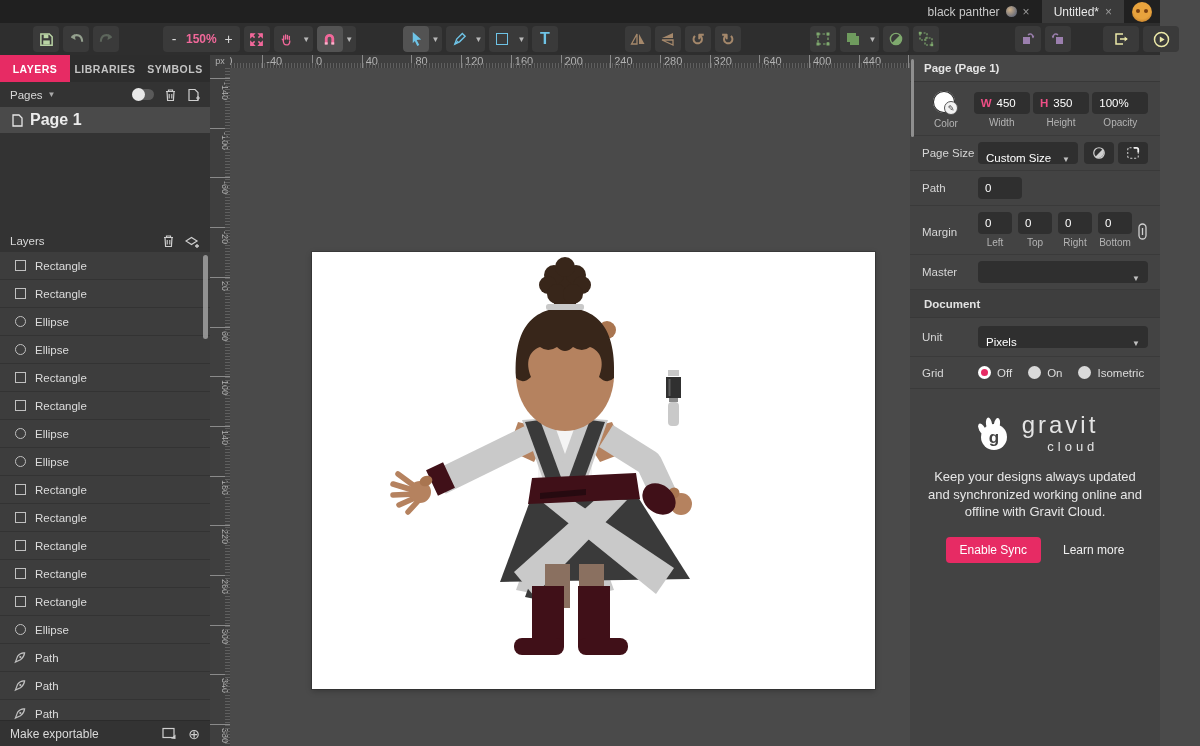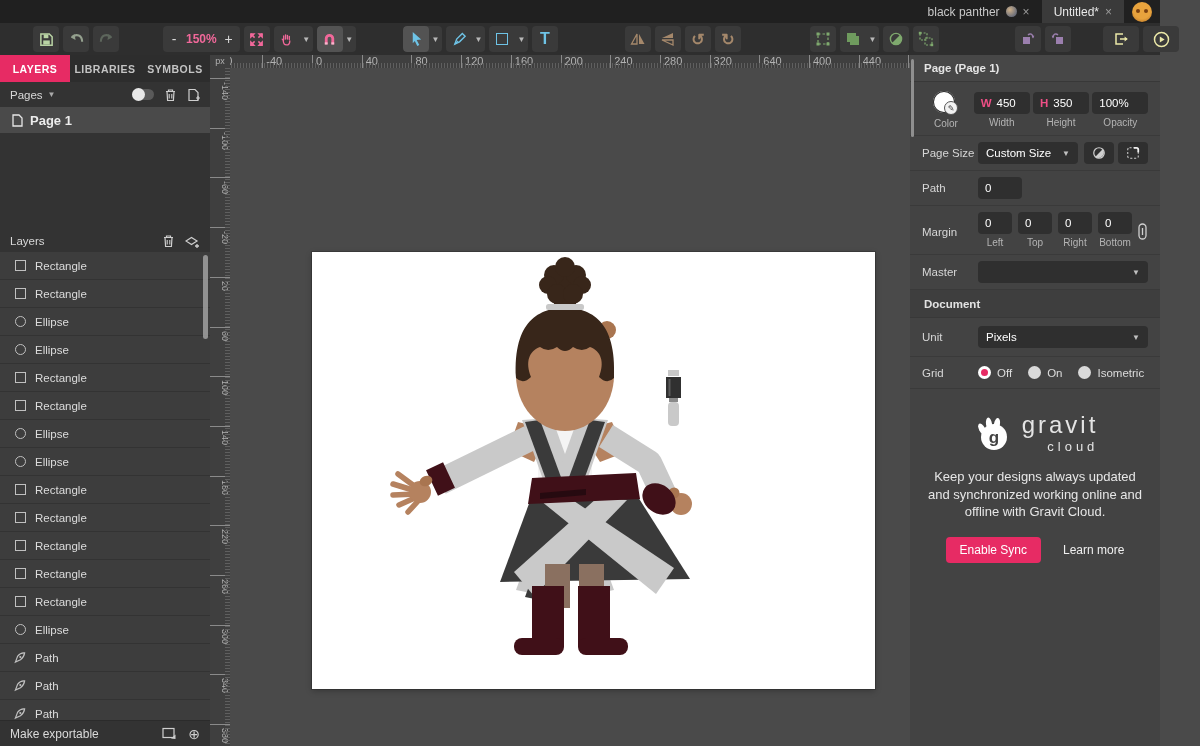--- a/index.html
+++ b/index.html
@@ -40,21 +40,21 @@
   .lp-tabs { height:27px; display:flex; flex:0 0 auto; background:#2d2d2d; }
   .lp-tab { flex:1; display:flex; align-items:center; justify-content:center; font-size:10.5px; letter-spacing:.5px; color:#c4c4c4; font-weight:bold; cursor:pointer; }
   .lp-tab.active { background:#e72b64; color:#fff; }
   .pages-header { height:25px; display:flex; align-items:center; padding:0 10px; gap:5px; flex:0 0 auto; }
   .pages-header .lbl { color:#d8d8d8; font-size:11.5px; }
   .pages-header .dd { color:#aaa; font-size:8px; }
   .ph-icons { margin-left:auto; display:flex; align-items:center; gap:10px; }
   .toggle { width:22px; height:11px; border-radius:6px; background:#5a5a5a; position:relative; cursor:pointer; }
   .toggle:before { content:""; position:absolute; left:0px; top:-1px; width:13px; height:13px; border-radius:50%; background:#e8e8e8; }
   .page-row { height:26px; background:#4a4a4a; display:flex; align-items:center; gap:7px; padding:0 12px; flex:0 0 auto; cursor:pointer; }
-  .page-row .plabel { color:#ececec; font-size:13px; font-weight:bold; }
+  .page-row .plabel { color:#ececec; font-size:16px; font-weight:bold; }
   .pages-empty { height:96px; flex:0 0 auto; }
   .layers-header { height:23px; display:flex; align-items:center; padding:0 10px; flex:0 0 auto; }
   .layers-header .lbl { color:#d8d8d8; font-size:11.5px; }
   .lh-icons { margin-left:auto; display:flex; align-items:center; gap:10px; }
   .layers-list { flex:1; overflow:hidden; position:relative; background:#333; }
   .layer-row { height:28px; background:#3d3d3d; border-bottom:1px solid #333; display:flex; align-items:center; gap:9px; padding:0 14px; cursor:pointer; }
   .layer-row .llabel { color:#dcdcdc; font-size:11.5px; }
   .l-ic { width:12px; height:12px; flex:0 0 auto; display:flex; align-items:center; justify-content:center; }
   .l-rect { width:11px; height:11px; border:1.5px solid #c0c0c0; }
   .l-ell { width:11px; height:11px; border:1.5px solid #c0c0c0; border-radius:50%; }
@@ -80,21 +80,21 @@
   
   .right-panel { width:250px; background:#434343; flex:0 0 auto; display:flex; flex-direction:column; position:relative; font-size:11.5px; color:#dcdcdc; overflow:hidden; }
   .rp-scrollbar { position:absolute; left:1px; top:4px; width:3px; height:78px; background:#8f8f8f; border-radius:2px; z-index:9; }
   .rp-header { height:27px; display:flex; align-items:center; padding:0 14px; background:#474747; border-bottom:1px solid #383838; font-weight:bold; color:#e4e4e4; flex:0 0 auto; }
   .rp-row { border-bottom:1px solid #3a3a3a; display:flex; align-items:center; padding:6px 12px; flex:0 0 auto; }
   .rp-label { width:56px; flex:0 0 auto; color:#d6d6d6; }
   .field { background:#2f2f2f; border-radius:4px; height:22px; display:flex; align-items:center; padding:0 7px; gap:5px; color:#fff; cursor:text; }
   .field .pfx { color:#ef4f86; font-weight:bold; }
   .fcol { display:flex; flex-direction:column; align-items:center; gap:3px; }
   .sublab { font-size:10px; color:#b4b4b4; }
-  .dropdown { background:#2f2f2f; border-radius:4px; height:22px; display:flex; align-items:center; padding:0 8px; color:#fff; cursor:pointer; }
+  .dropdown { background:#2f2f2f; border-radius:4px; height:22px; display:flex; align-items:flex-end; padding:0 8px; color:#fff; cursor:pointer; }
   .dropdown .dval { flex:1; }
   .dropdown .dcaret { color:#c0c0c0; font-size:8px; margin-left:6px; }
   .sqbtn { width:30px; height:22px; background:#2f2f2f; border-radius:4px; display:flex; align-items:center; justify-content:center; cursor:pointer; }
   .rp-section { height:28px; display:flex; align-items:center; padding:0 14px; background:#3e3e3e; border-bottom:1px solid #383838; color:#e2e2e2; font-weight:bold; flex:0 0 auto; }
   .radio-opt { display:flex; align-items:center; gap:6px; margin-right:16px; cursor:pointer; }
   .radio { width:13px; height:13px; border-radius:50%; background:#d9d9d9; position:relative; flex:0 0 auto; }
   .radio.sel { background:#ffffff; }
   .radio.sel:after { content:""; position:absolute; left:3px; top:3px; width:7px; height:7px; border-radius:50%; background:#e72b64; }
   .cloud { padding:16px 18px 0; text-align:center; color:#e0e0e0; }
   .cloud-logo-row { display:flex; align-items:center; justify-content:center; gap:10px; margin:8px 0 14px; }

